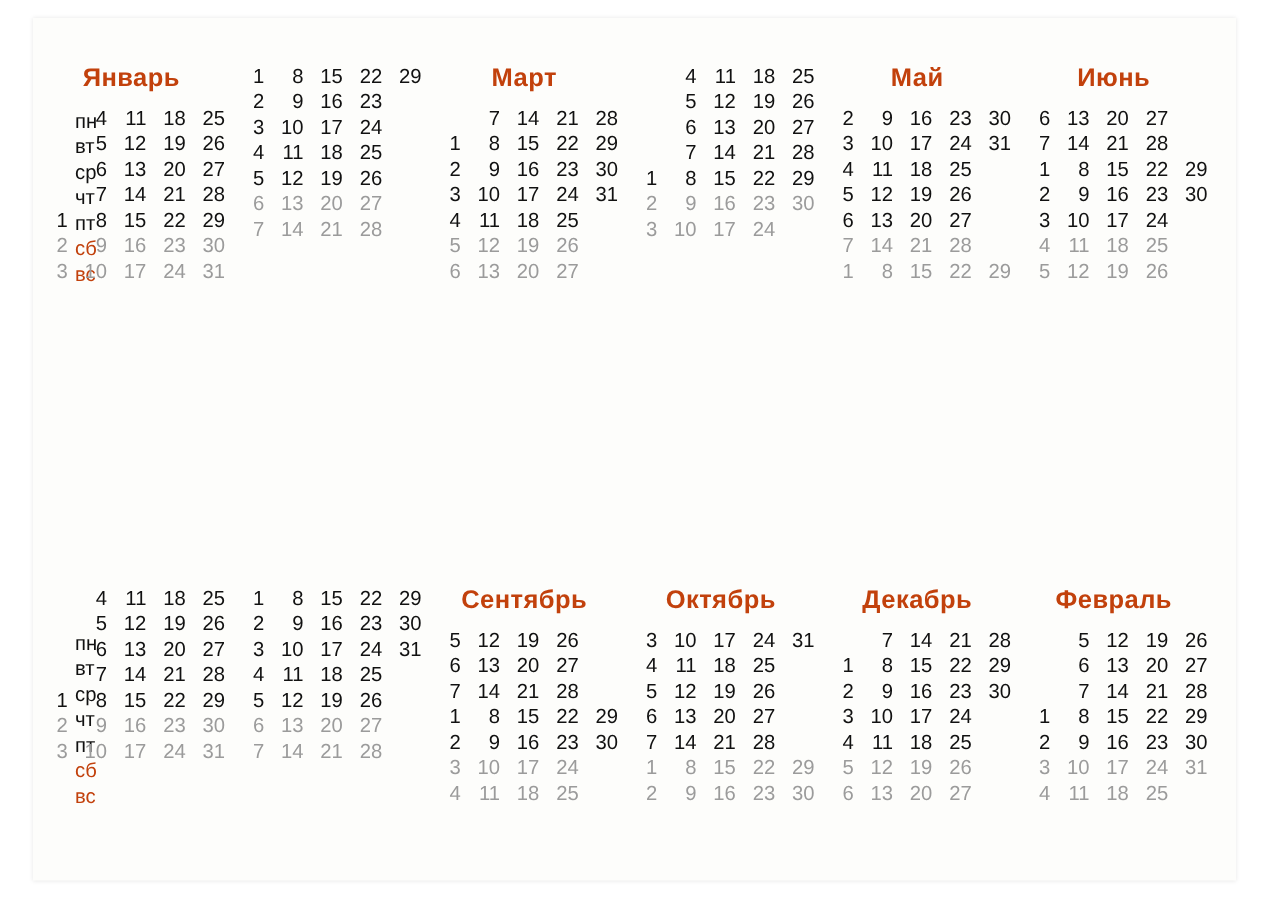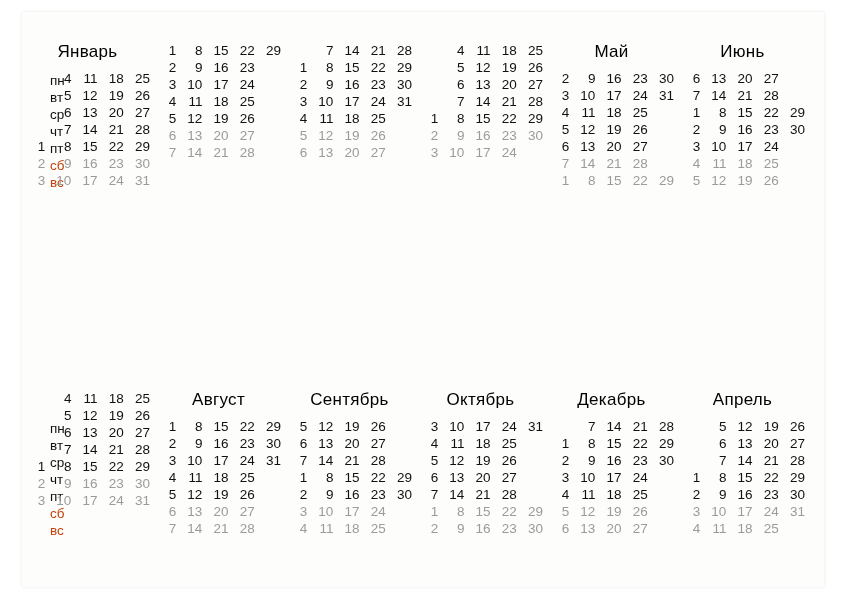--- a/index.html
+++ b/index.html
@@ -37,22 +37,22 @@
     align-items: flex-start;
   }
 
   .month {
     position: relative;
     box-sizing: border-box;
   }
   .month-name {
     text-align: center;
     font-size: 17px;
-    font-weight: normal;
-    color: #000000;
+    font-weight: bold;
+    color: #c2410c;
     letter-spacing: 0.3px;
     margin-bottom: 8px;
     white-space: nowrap;
   }
   .weeks {
     display: flex;
     flex-direction: column;
   }
   .week-row {
     display: flex;
@@ -230,20 +230,21 @@
             <div class="week-row">
               <span class="daynum pale">7</span>
               <span class="daynum pale">14</span>
               <span class="daynum pale">21</span>
               <span class="daynum pale">28</span>
               <span class="daynum empty">·</span>
             </div>
           </div>
         </div>
         <div class="month month-block">
+          <div class="month-name">Март</div>
           <div class="weeks">
             <div class="week-row">
               <span class="daynum empty">·</span>
               <span class="daynum">7</span>
               <span class="daynum">14</span>
               <span class="daynum">21</span>
               <span class="daynum">28</span>
             </div>
             <div class="week-row">
               <span class="daynum">1</span>
@@ -512,21 +513,20 @@
             <div class="week-row">
               <span class="daynum pale">3</span>
               <span class="daynum pale">10</span>
               <span class="daynum pale">17</span>
               <span class="daynum pale">24</span>
               <span class="daynum pale">31</span>
             </div>
           </div>
         </div>
         <div class="month month-block">
-          <div class="month-name">Август</div>
           <div class="weeks">
             <div class="week-row">
               <span class="daynum">1</span>
               <span class="daynum">8</span>
               <span class="daynum">15</span>
               <span class="daynum">22</span>
               <span class="daynum">29</span>
             </div>
             <div class="week-row">
               <span class="daynum">2</span>
@@ -728,21 +728,21 @@
             <div class="week-row">
               <span class="daynum pale">6</span>
               <span class="daynum pale">13</span>
               <span class="daynum pale">20</span>
               <span class="daynum pale">27</span>
               <span class="daynum empty">·</span>
             </div>
           </div>
         </div>
         <div class="month month-block">
-          <div class="month-name">Апрель</div>
+          <div class="month-name">Февраль</div>
           <div class="weeks">
             <div class="week-row">
               <span class="daynum empty">·</span>
               <span class="daynum">5</span>
               <span class="daynum">12</span>
               <span class="daynum">19</span>
               <span class="daynum">26</span>
             </div>
             <div class="week-row">
               <span class="daynum empty">·</span>

